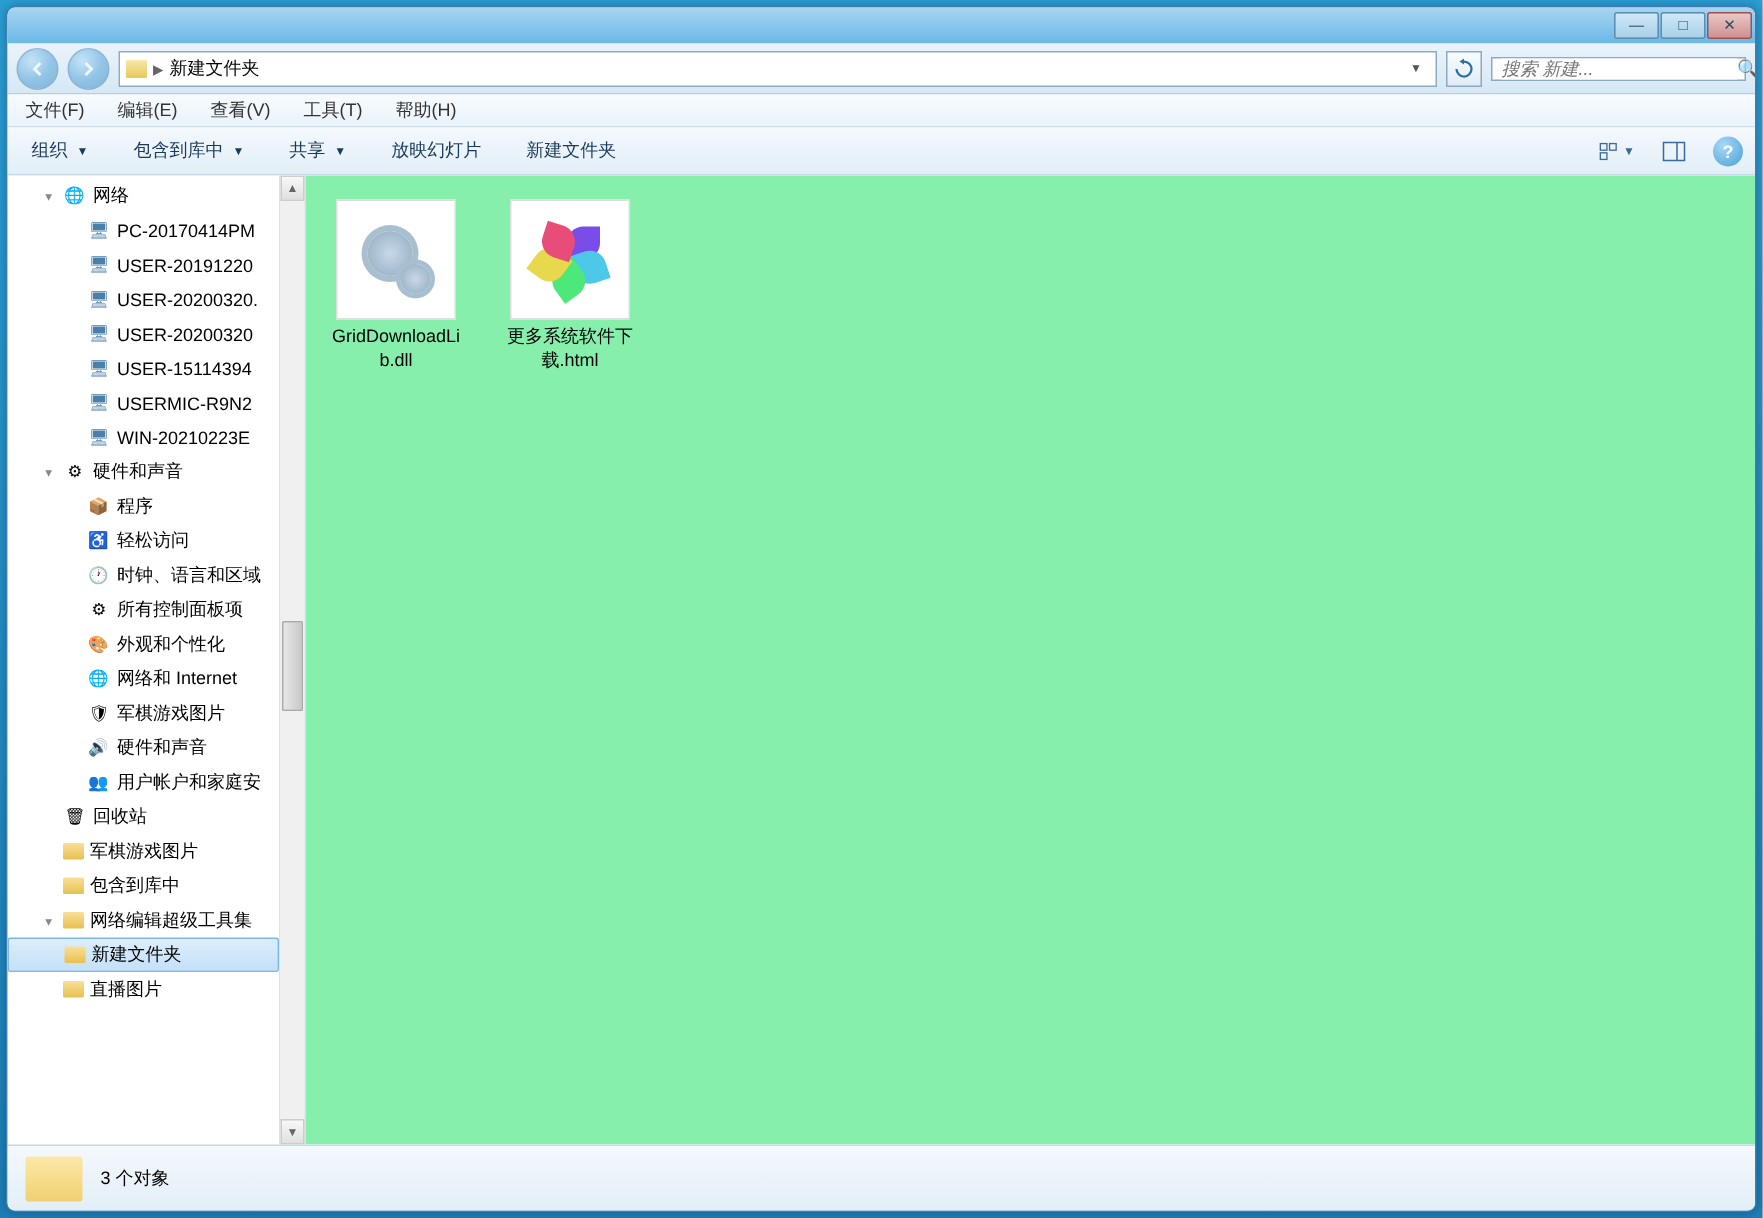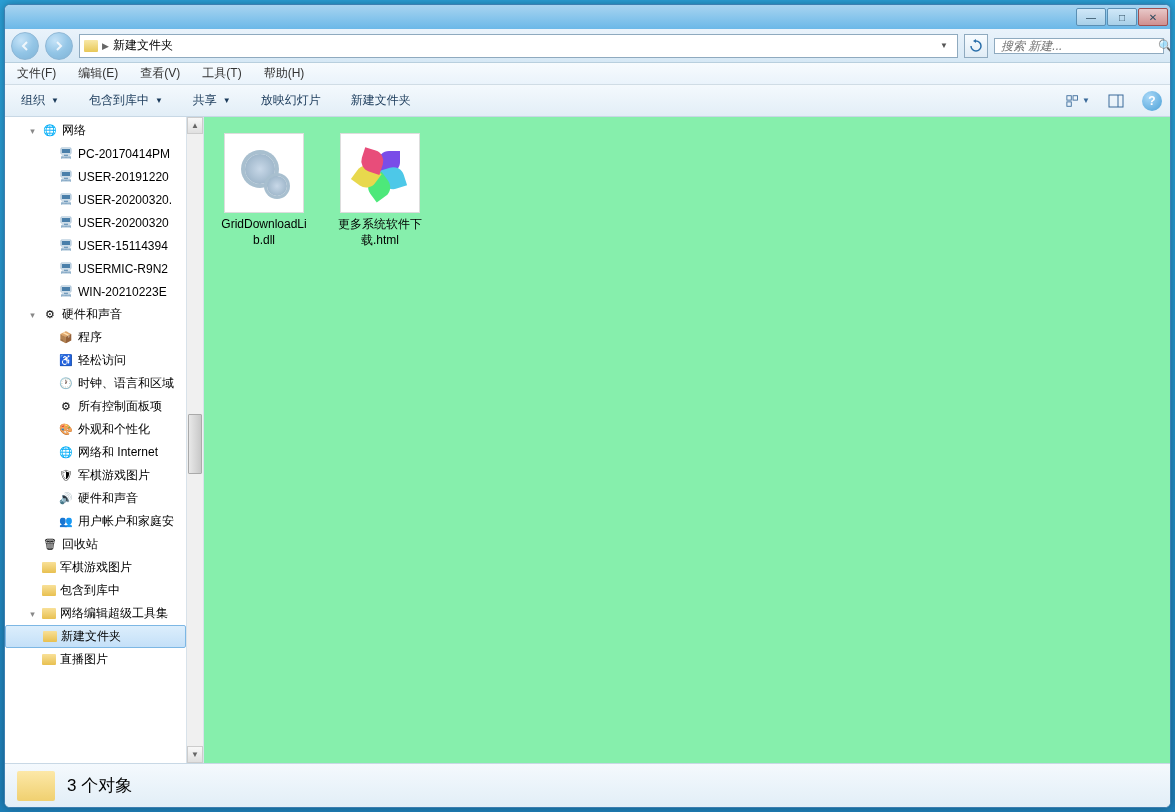--- a/index.html
+++ b/index.html
@@ -42,21 +42,21 @@
 .file-item { width: 100px; display: flex; flex-direction: column; align-items: center; padding: 4px; cursor: pointer; }
 .file-thumb { width: 80px; height: 80px; background: #fff; border: 1px solid #ddd; display: flex; align-items: center; justify-content: center; margin-bottom: 4px; position: relative; }
 .file-name { font-size: 12px; text-align: center; word-break: break-all; line-height: 1.3; max-width: 100px; }
 .gear-icon { width: 46px; height: 46px; position: relative; }
 .gear-icon::before { content: ""; position: absolute; top: 4px; left: 4px; width: 30px; height: 30px; border-radius: 50%; background: radial-gradient(circle, #c8d8e8, #8faabf); box-shadow: 0 0 0 4px #a8bfcf; }
 .gear-icon::after { content: ""; position: absolute; bottom: 0; right: 0; width: 20px; height: 20px; border-radius: 50%; background: radial-gradient(circle, #c8d8e8, #8faabf); box-shadow: 0 0 0 3px #a8bfcf; }
 .pinwheel-icon { width: 50px; height: 50px; position: relative; }
 .pinwheel-blade { position: absolute; width: 22px; height: 22px; border-radius: 50% 0; top: 50%; left: 50%; transform-origin: 0 0; }
 .text-page { width: 60px; height: 70px; background: #fff; border: 1px solid #ccc; padding: 6px; position: relative; }
 .text-page::before { content: ""; position: absolute; top: 6px; left: 6px; right: 6px; height: 50px; background: repeating-linear-gradient(to bottom, #ddd 0, #ddd 1px, transparent 1px, transparent 5px); }
-.statusbar { height: 44px; background: linear-gradient(to bottom, #f4f9fd, #e2eef7); border-top: 1px solid #c8d8e5; display: flex; align-items: center; padding: 0 12px; gap: 12px; font-size: 17px; }
+.statusbar { height: 44px; background: linear-gradient(to bottom, #f4f9fd, #e2eef7); border-top: 1px solid #c8d8e5; display: flex; align-items: center; padding: 0 12px; gap: 12px; font-size: 12px; }
 .status-folder { width: 38px; height: 30px; background: linear-gradient(to bottom, #fce8a8, #f0d070); border-radius: 2px; }
 .dropdown-arrow { font-size: 8px; margin-left: 2px; }
 .scroll-btn { height: 17px; background: linear-gradient(to bottom, #f8f8f8, #e0e0e0); border: 1px solid #ccc; display: flex; align-items: center; justify-content: center; font-size: 8px; color: #666; cursor: pointer; }
 .scroll-thumb { background: linear-gradient(to right, #e8e8e8, #c8c8c8); border: 1px solid #aaa; border-radius: 1px; margin: 1px; }
 .sidebar-wrap { display: flex; }
 .sidebar-scroll { width: 17px; background: #f0f0f0; display: flex; flex-direction: column; border-right: 1px solid #d8e2ea; }
 </style>
 </head>
 <body>
 

